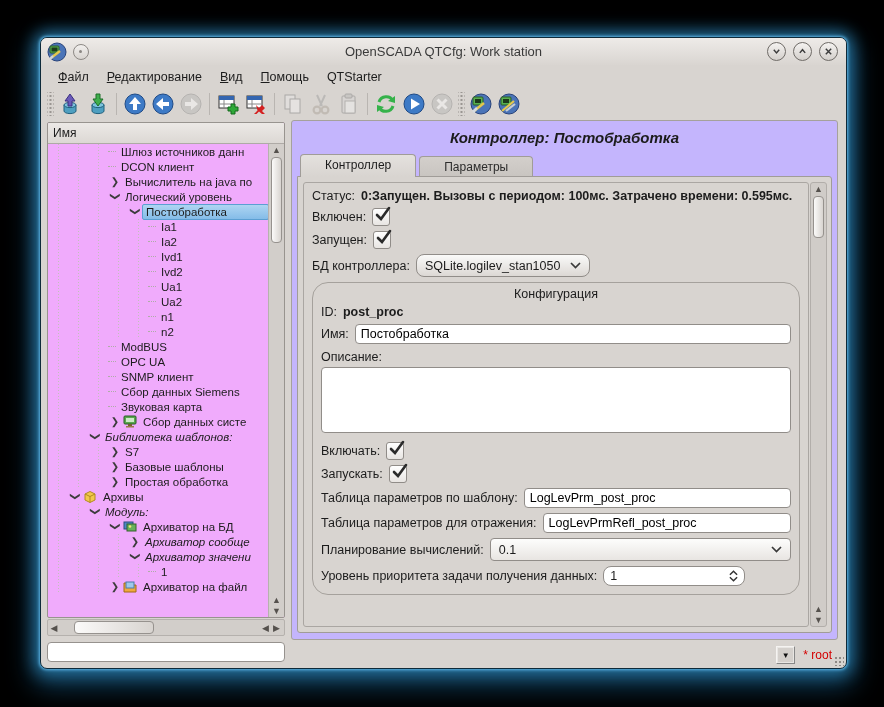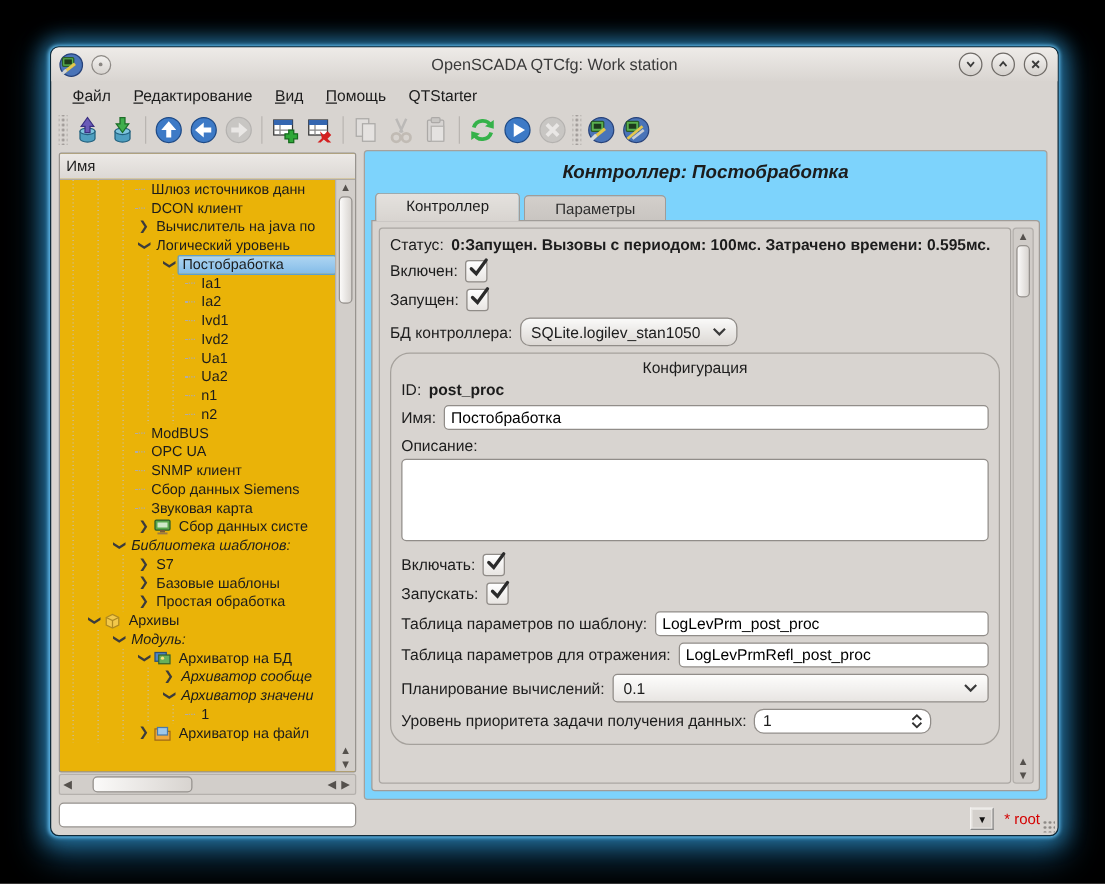--- a/index.html
+++ b/index.html
@@ -27,21 +27,21 @@
   .toolbar{position:absolute;left:0;top:50px;right:0;height:32px;display:flex;align-items:center;padding-left:4px;}
   .tool-handle{width:7px;height:24px;margin:0 2px;
      background-image:radial-gradient(circle,#9a9692 1px,transparent 1.2px);background-size:4px 4px;background-position:center;}
   .tool-sep{width:1px;height:22px;background:#b9b5b1;margin:0 4px;}
   .tool-btn{width:28px;height:28px;display:flex;align-items:center;justify-content:center;border-radius:3px;}
   .tool-btn svg{width:24px;height:24px;}
   .disabled{opacity:.45;filter:grayscale(90%);}
   
   .main{position:absolute;left:0;top:82px;right:0;bottom:28px;}
   .leftpane{position:absolute;left:6px;top:2px;width:238px;bottom:0;}
-  .treebox{position:absolute;left:0;top:0;right:0;height:494px;background:#eab308;border:1px solid #98948f;border-radius:2px;overflow:hidden;}
+  .treebox{position:absolute;left:0;top:0;right:0;height:494px;background:#f0abfc;border:1px solid #98948f;border-radius:2px;overflow:hidden;}
   .treehdr{height:20px;background:linear-gradient(#ece9e6,#dcd8d4);border-bottom:1px solid #aeaaa6;
            font-size:12px;display:flex;align-items:center;padding-left:5px;}
   .tree{position:absolute;left:0;top:21px;right:15px;bottom:0;overflow:hidden;font-size:11.5px;}
   .trow{height:15px;display:flex;align-items:center;white-space:nowrap;position:relative;}
   .guide{display:inline-block;width:20px;height:15px;flex:0 0 20px;
          background-image:linear-gradient(#c3bfbb 1px,transparent 1px);background-size:1px 3px;background-repeat:repeat-y;background-position:10px 0;}
   .exp{display:inline-block;width:14px;flex:0 0 14px;text-align:center;color:#3c3c3c;font-size:10px;line-height:15px;}
   .dash{display:inline-block;width:8px;flex:0 0 8px;border-top:1px dotted #b0aca8;margin-right:2px;}
   .tlabel{padding:0 3px;line-height:14px;}
   .titem-sel .tlabel{background:linear-gradient(#aed5f2,#84bce8);border:1px solid #5b9fd2;border-radius:2px;flex:1;}
@@ -49,21 +49,21 @@
   .ticon{width:14px;height:13px;margin:0 3px 0 1px;flex:0 0 14px;}
   
   .vsb{position:absolute;top:21px;right:0;width:15px;bottom:0;background:#d2cecA;border-left:1px solid #b5b1ad;}
   .vsb .arr,.hsb .arr{display:flex;align-items:center;justify-content:center;color:#55514d;font-size:9px;}
   .sb-thumb{background:linear-gradient(90deg,#fbfaf9,#d8d4d0);border:1px solid #96928e;border-radius:4px;}
   .vsb .sb-thumb{margin:1px 2px;}
   .hsb{position:absolute;left:0;right:0;top:497px;height:15px;background:#d2cecA;border:1px solid #b5b1ad;border-radius:2px;display:flex;align-items:center;}
   .hsb .sb-thumb{height:11px;width:78px;margin-left:14px;}
   .tree-search{position:absolute;left:0;right:0;top:520px;height:18px;background:#fff;border:1px solid #96928e;border-radius:4px;font:12px "Liberation Sans",sans-serif;padding:0 4px;}
   
-  .rightpane{position:absolute;left:250px;top:0;right:8px;bottom:0;background:#7dd3fc;border:1px solid #a5a19c;border-radius:3px;}
+  .rightpane{position:absolute;left:250px;top:0;right:8px;bottom:0;background:#c4b5fd;border:1px solid #a5a19c;border-radius:3px;}
   .pane-title{text-align:center;font-size:15px;font-weight:bold;font-style:italic;margin-top:8px;}
   .tabs{position:absolute;left:8px;top:33px;height:22px;display:flex;align-items:flex-end;z-index:2;}
   .tab{border:1px solid #a09c98;border-bottom:none;border-radius:4px 4px 0 0;padding:3px 24px;font-size:12px;margin-right:3px;}
   .tab.active{background:linear-gradient(#e4e1de,#d8d4d0);height:16px;position:relative;top:1px;}
   .tab.inactive{background:linear-gradient(#d3cfcb,#c9c5c1);height:13px;color:#2c2c2c;}
   .tabpane{position:absolute;left:5px;right:5px;top:55px;bottom:6px;border:1px solid #a09c98;border-radius:0 3px 3px 3px;background:#d8d4d0;}
   .scrollwrap{position:absolute;left:5px;top:5px;right:22px;bottom:5px;border:1px solid #aaa6a2;border-radius:3px;background:#d8d4d0;overflow:hidden;padding:4px 8px;}
   .rvsb{position:absolute;top:5px;right:4px;width:15px;bottom:5px;background:#d0ccc8;border:1px solid #b2aeaa;border-radius:3px;}
   .frow{display:flex;align-items:center;margin:5px 0;font-size:12.5px;}
   .frow label{margin-right:6px;white-space:nowrap;}

